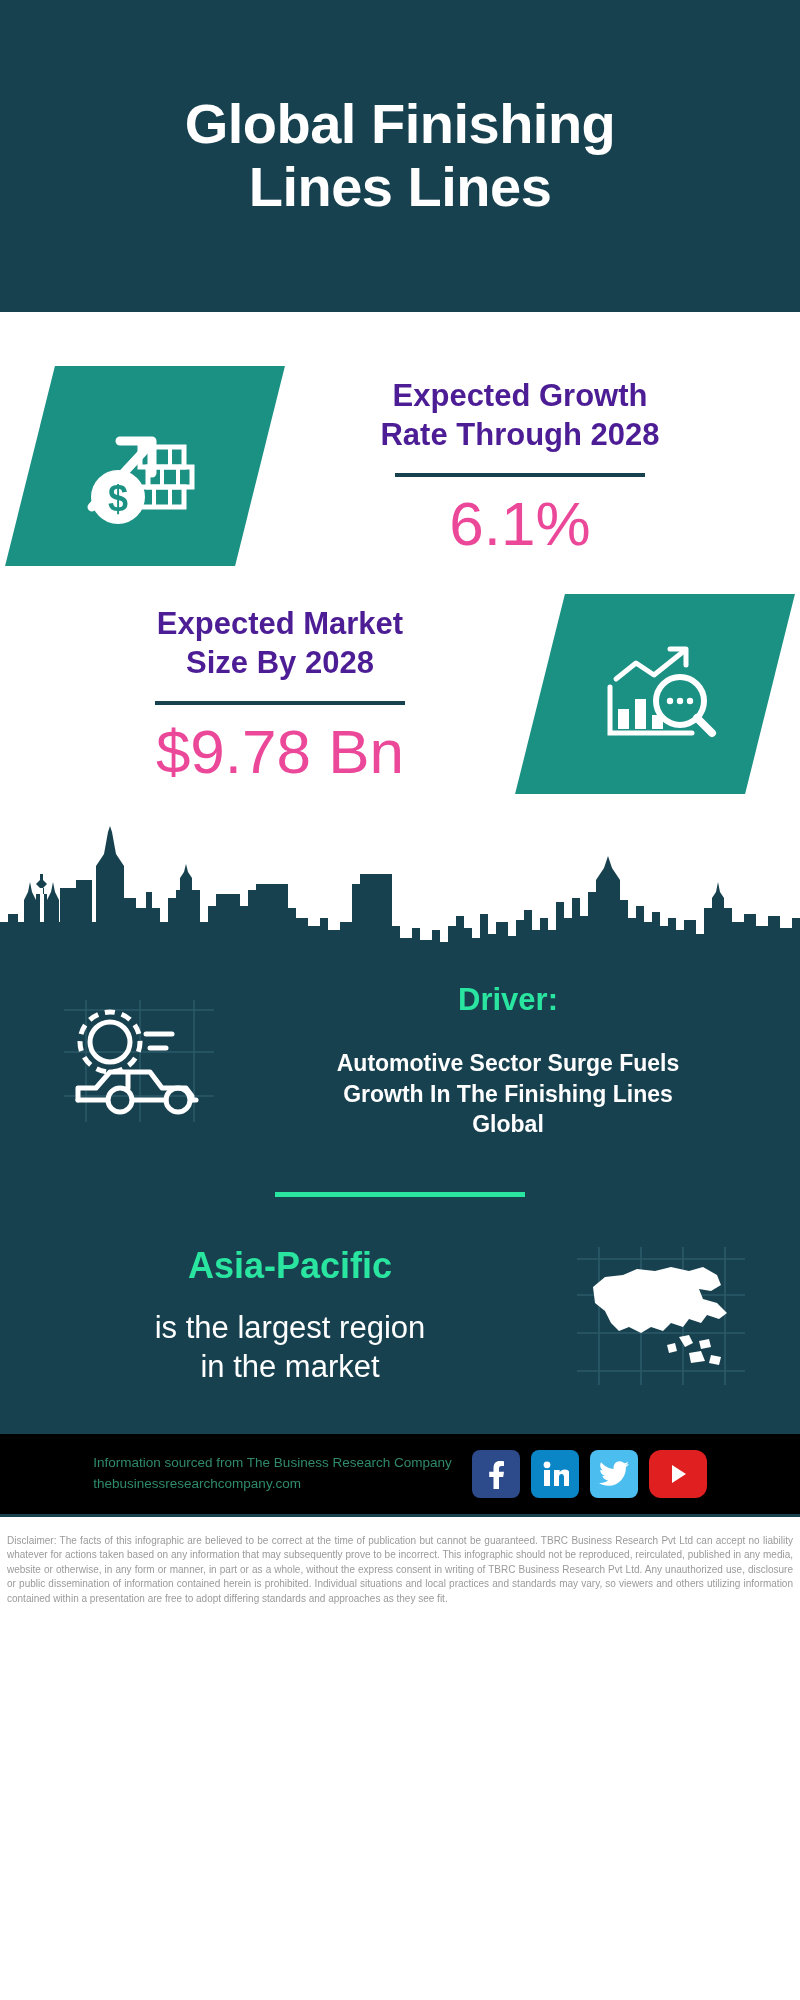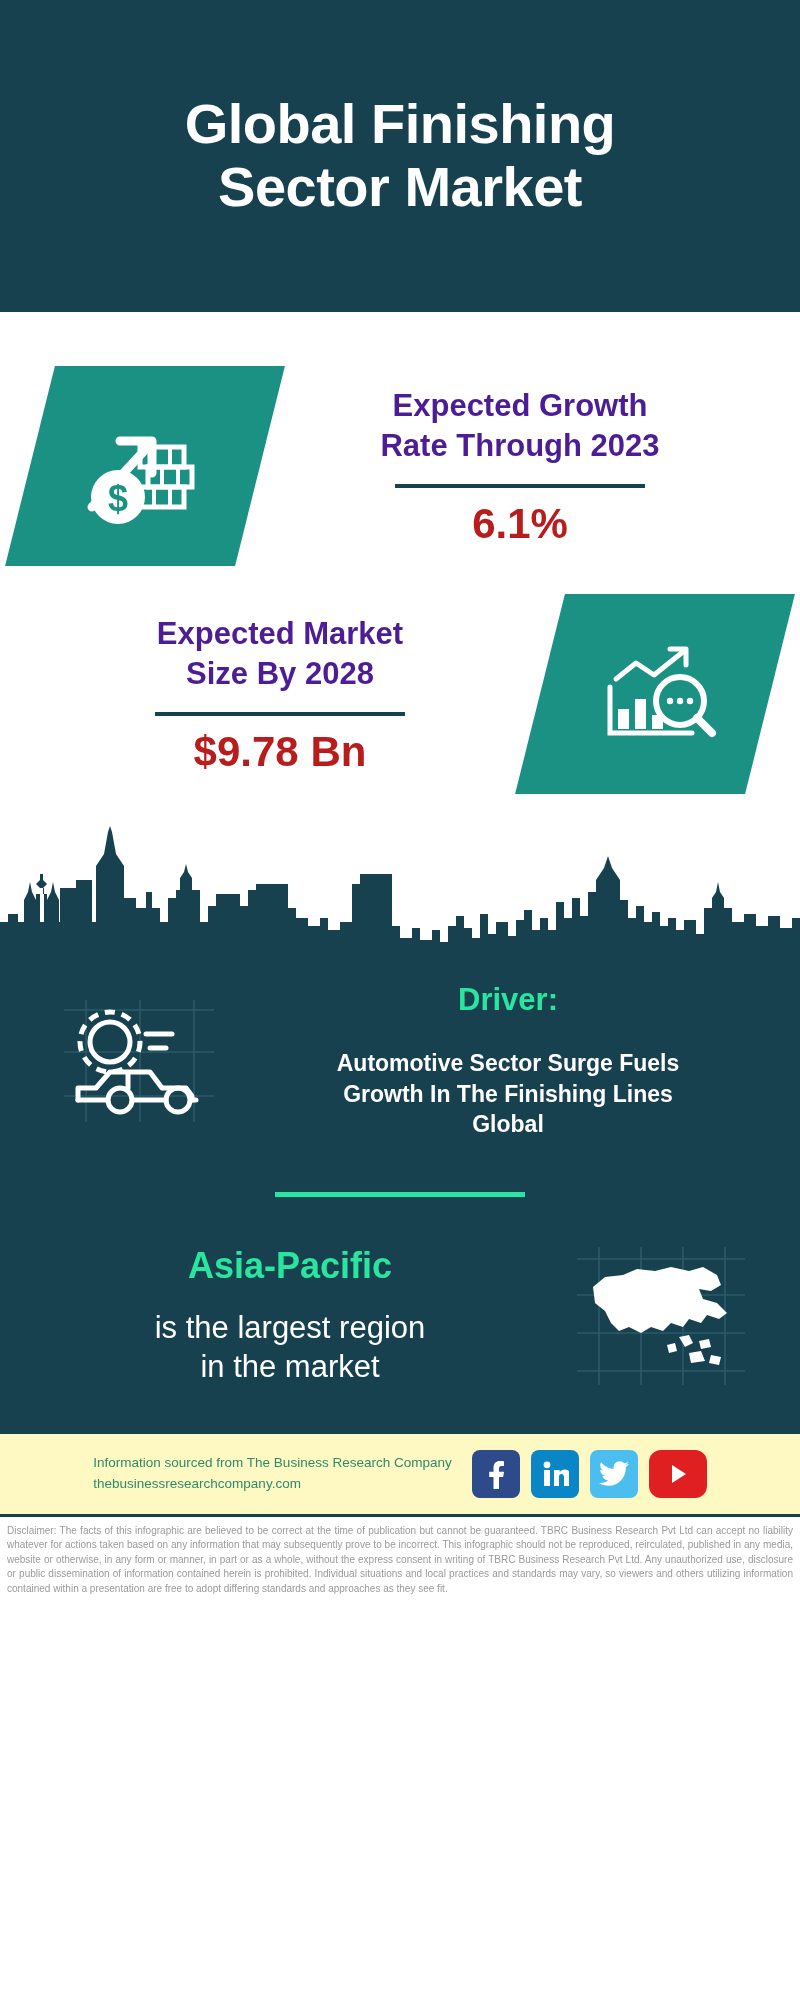--- a/index.html
+++ b/index.html
@@ -71,23 +71,23 @@
     font-weight: bold;
     line-height: 1.28;
   }
   .rule {
     width: 250px;
     height: 4px;
     background: #17414f;
     margin: 18px auto 14px;
   }
   .stat-value {
-    color: #b91c1c;
-    font-size: 42px;
-    font-weight: bold;
+    color: #ec4899;
+    font-size: 62px;
+    font-weight: normal;
     line-height: 1.05;
   }
 
   
   .skyline {
     display: block;
     width: 800px;
     height: 140px;
     margin-top: 14px;
   }
@@ -149,21 +149,21 @@
   .region-sub {
     color: #ffffff;
     font-size: 31px;
     font-weight: normal;
     line-height: 1.28;
   }
   .region-map { flex: 0 0 210px; display: flex; justify-content: center; }
 
   
   .source {
-    background: #fef9c3;
+    background: #000000;
     display: flex;
     align-items: center;
     justify-content: center;
     gap: 20px;
     padding: 16px 24px;
     border-top: 3px solid #17414f;
   }
   .source-text {
     color: #2f8a6b;
     font-size: 13.5px;
@@ -177,36 +177,36 @@
   }
   .sicon {
     width: 48px; height: 48px;
     border-radius: 8px;
     display: flex; align-items: center; justify-content: center;
   }
 
   
   .disclaimer {
     border-top: 3px solid #17414f;
-    padding: 7px 7px 10px;
+    padding: 17px 7px 10px;
     color: #9a9a9a;
     font-size: 10px;
     line-height: 1.45;
     text-align: justify;
   }
 </style>
 </head>
 <body>
 
 <div class="page">
 
   <div class="header">
     <div class="header-title">
       <div>Global Finishing</div>
-      <div>Sector Market</div>
+      <div>Lines Lines</div>
     </div>
   </div>
 
   <div class="stats">
 
     <div class="stat-row">
       <div class="badge">
         <svg width="150" height="130" viewBox="0 0 150 130" fill="none">
 
           <path d="M22 106 L74 50" stroke="#fff" stroke-width="9" stroke-linecap="round"></path>
@@ -222,21 +222,21 @@
           <line x1="84" y1="86" x2="84" y2="106" stroke="#fff" stroke-width="4"></line>
           <line x1="100" y1="86" x2="100" y2="106" stroke="#fff" stroke-width="4"></line>
 
           <circle cx="48" cy="96" r="27" fill="#fff"></circle>
           <text x="48" y="110" font-family="Liberation Sans, sans-serif" font-size="36" font-weight="bold" fill="#1b9184" text-anchor="middle">$</text>
         </svg>
       </div>
       <div class="stat-text">
         <div class="stat-label">
           <div>Expected Growth</div>
-          <div>Rate Through 2023</div>
+          <div>Rate Through 2028</div>
         </div>
         <div class="rule"></div>
         <div class="stat-value">6.1%</div>
       </div>
     </div>
 
     <div class="stat-row reverse">
       <div class="stat-text">
         <div class="stat-label">
           <div>Expected Market</div>

